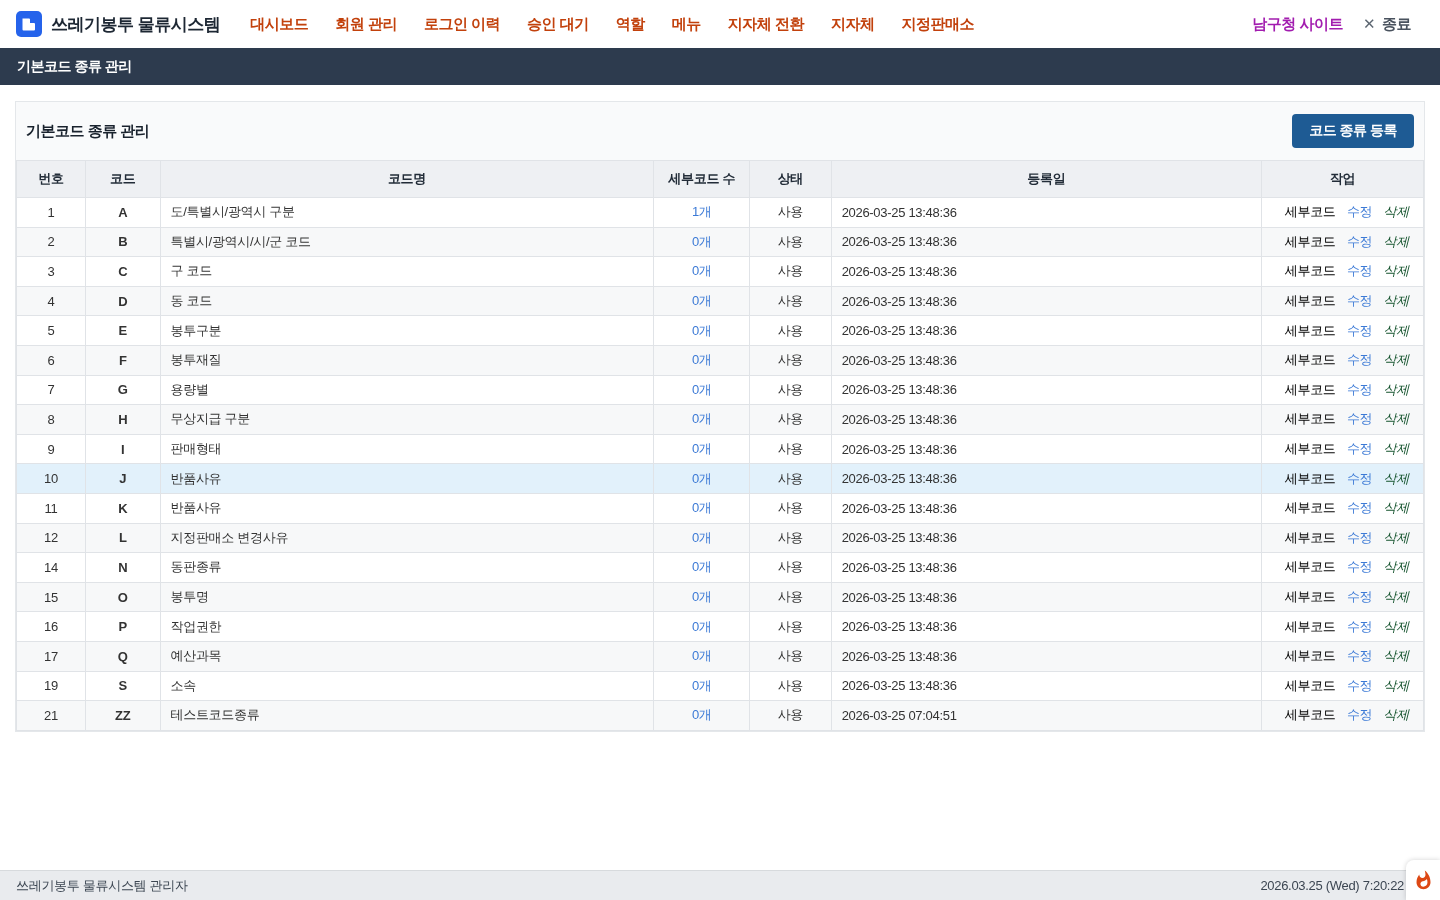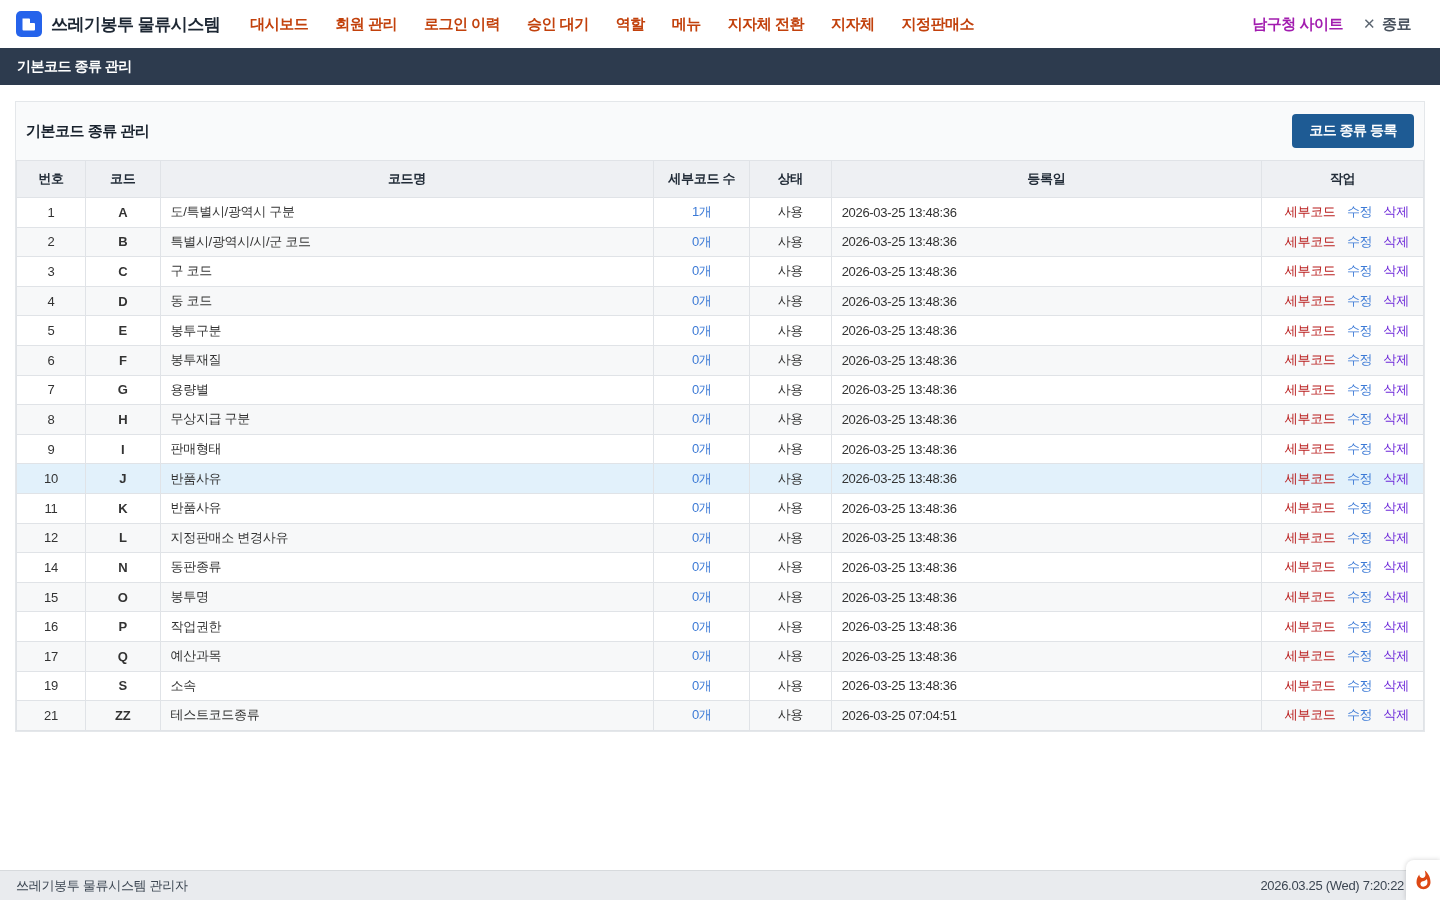--- a/index.html
+++ b/index.html
@@ -92,22 +92,22 @@
   .code-table tbody td { height: 29.6px; color: #333; padding: 0 10px; }
   .code-table tbody tr:nth-child(even) { background: #f7f8f9; }
   .code-table tbody tr.row-highlight { background: #e2f1fb; }
   .cell-center { text-align: center; padding: 0 4px !important; }
   .cell-code { font-weight: bold; color: #222; }
   .cell-name { text-align: left; }
   .cell-date { text-align: left; color: #333; }
   .cell-actions { text-align: right; padding-right: 14px !important; }
   .cell-actions a { margin-left: 8px; text-decoration: none; cursor: pointer; }
   a.link-blue { color: #3c7ad6; text-decoration: none; cursor: pointer; }
-  a.link-green { color: #b91c1c; }
-  a.link-red { color: #6d28d9; }
+  a.link-green { color: #000000; }
+  a.link-red { color: #14532d; font-style: italic; }
 
   
   .footer {
     position: absolute;
     left: 0; right: 8px; bottom: 0;
     height: 30px;
     background: #e9ebee;
     border-top: 1px solid #d7dadd;
     display: flex;
     align-items: center;

